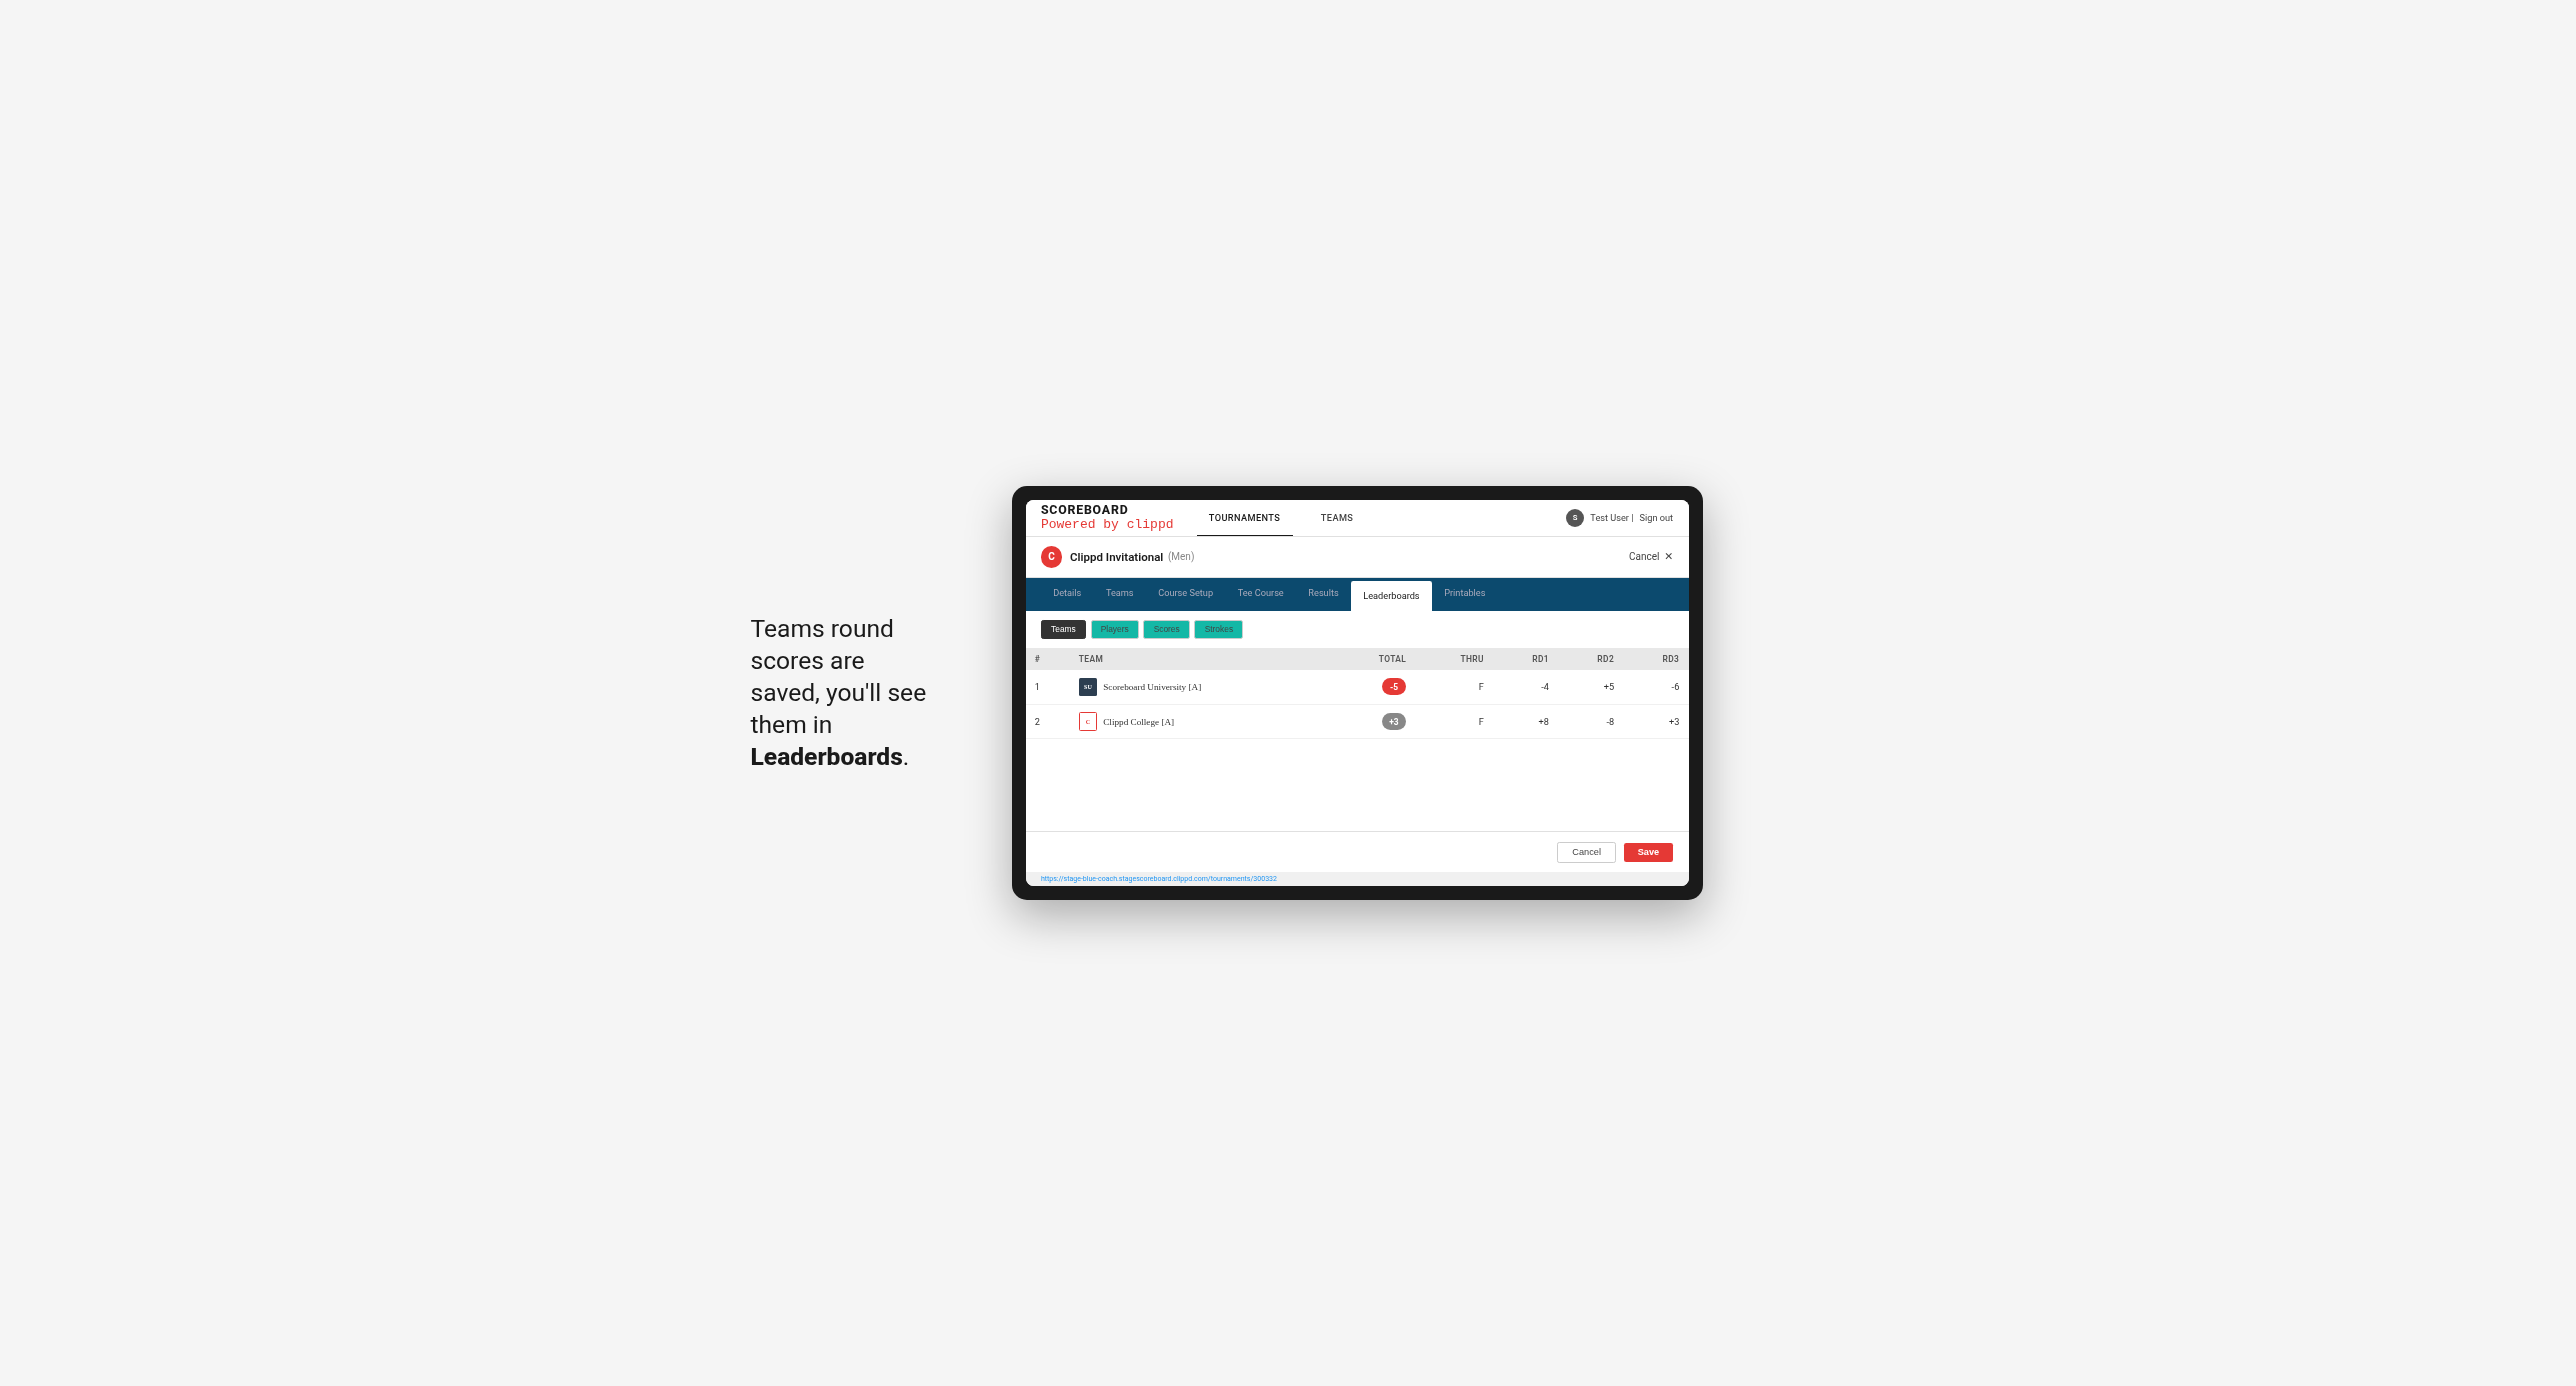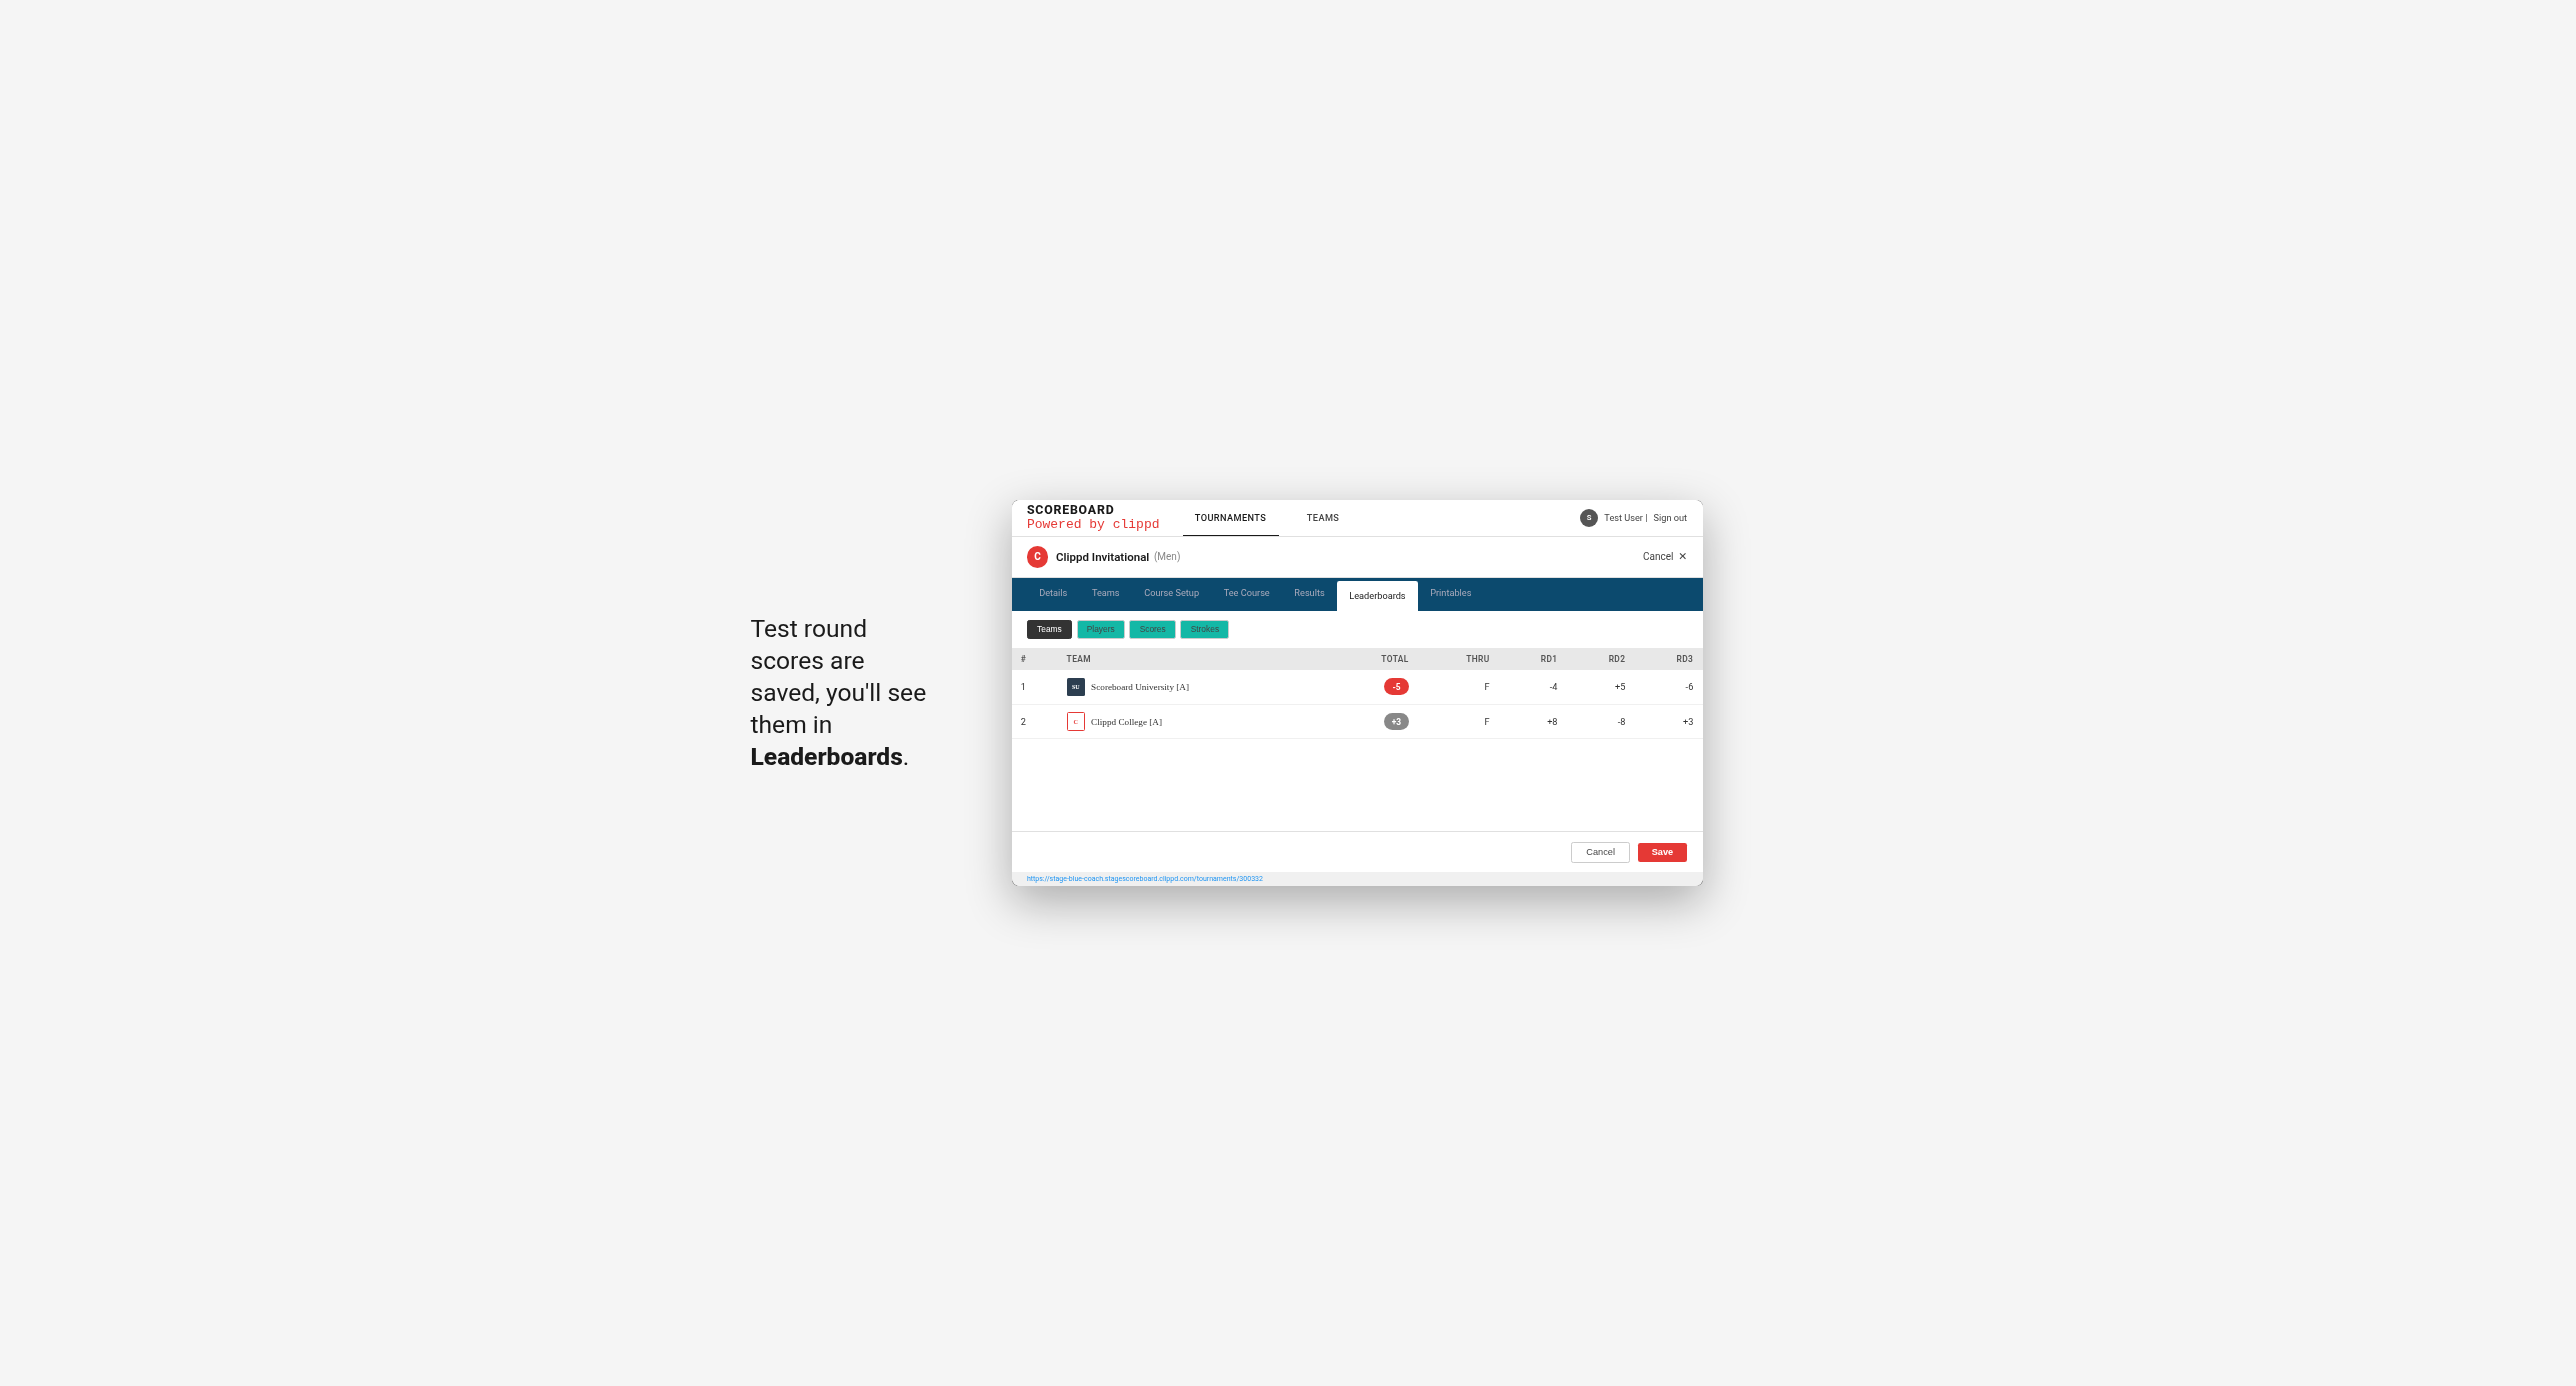--- a/index.html
+++ b/index.html
@@ -28,21 +28,22 @@
       color: #1a1a1a;
     }
     .sidebar-text strong {
       font-weight: 800;
     }
 
     
     .tablet-frame {
       flex: 1;
       background: #1a1a1a;
-      border-radius: 7px;
+      border-radius: 15px;
+      padding: 14px;
       box-shadow: 0 15.4px 46px rgba(0,0,0,0.3);
       max-width: 691px;
     }
 
     .tablet-screen {
       background: #fff;
       border-radius: 7.7px;
       overflow: hidden;
       width: 100%;
     }
@@ -305,21 +306,21 @@
     .empty-area {
       height: 92px;
     }
   </style>
 </head>
 <body>
 
 <div class="page-wrapper">
 
   <div class="sidebar-text">
-    <span>Test round</span><br>
+    <span>Teams round</span><br>
     <span>scores are</span><br>
     <span>saved, you'll see</span><br>
     <span>them in</span><br>
     <strong>Leaderboards</strong><span>.</span>
   </div>
 
   <div class="tablet-frame">
     <div class="tablet-screen">
 
       <div class="top-nav">

